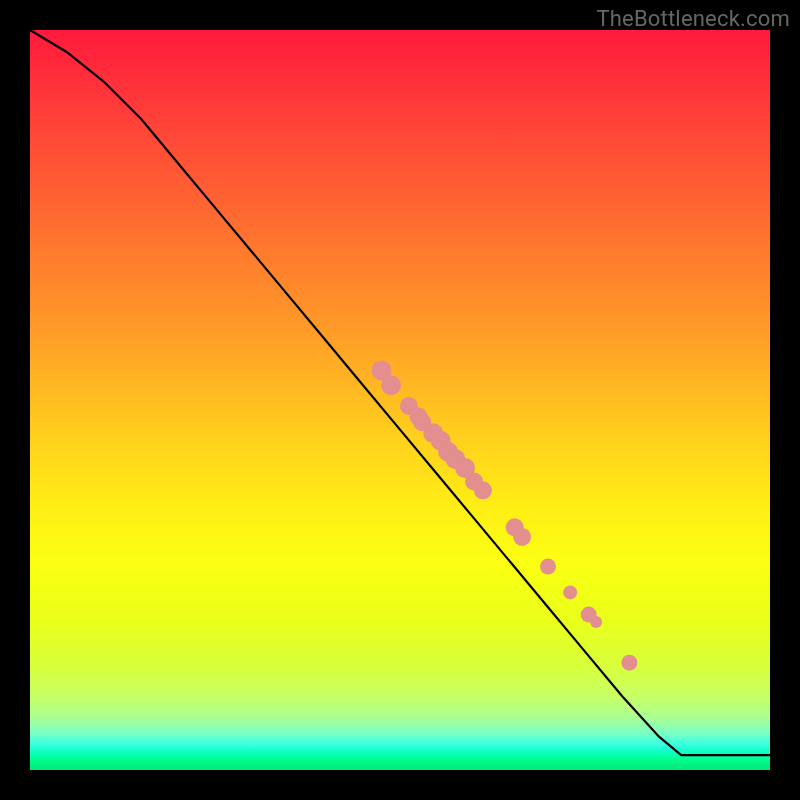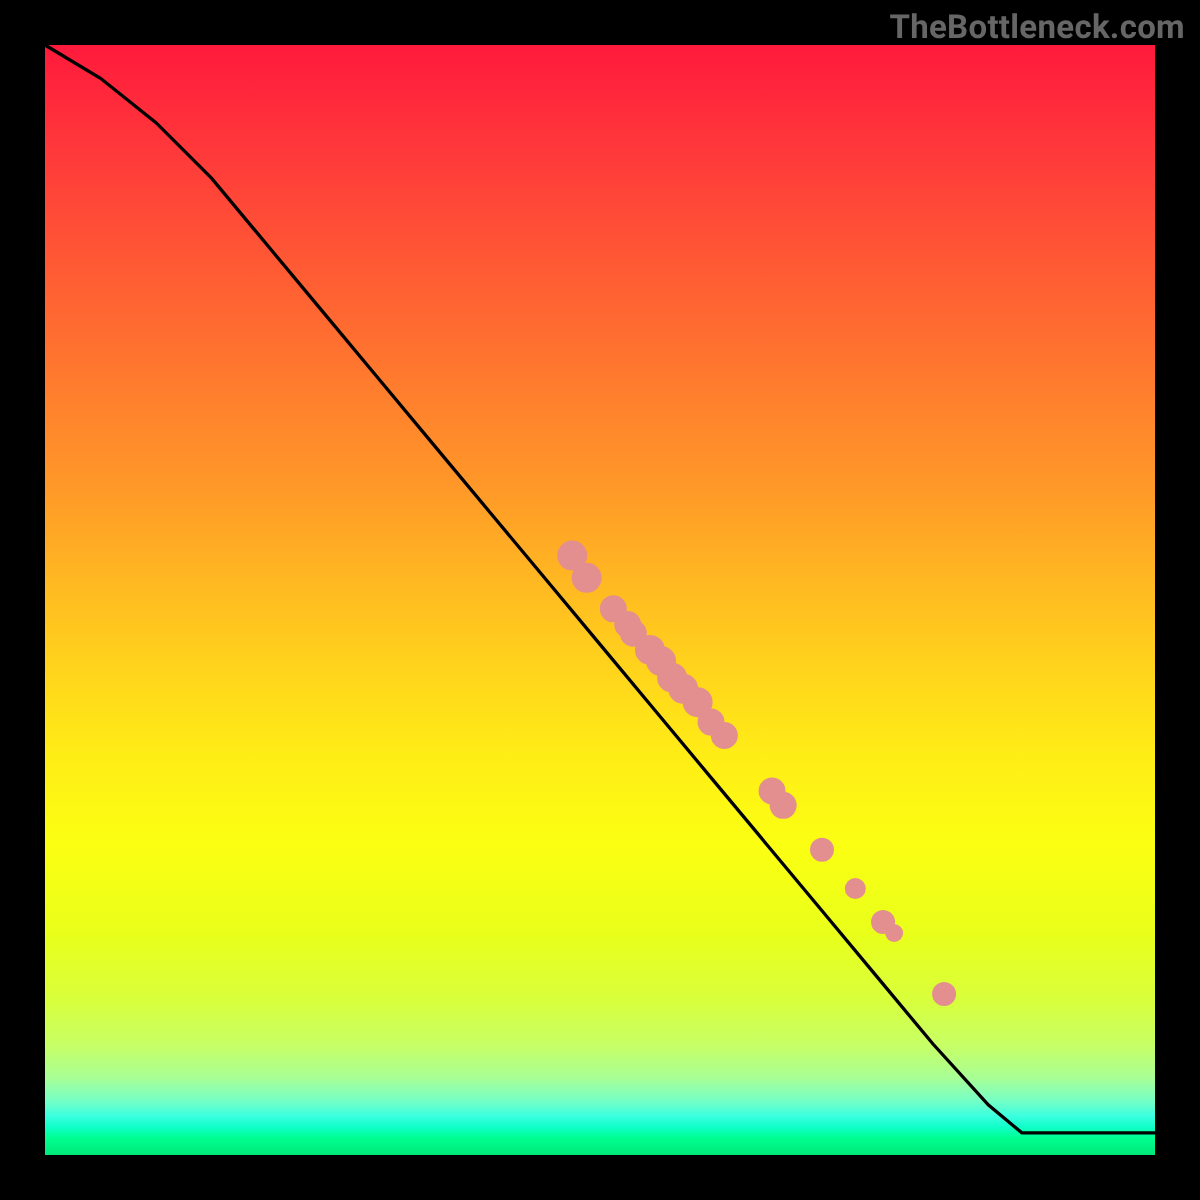--- a/index.html
+++ b/index.html
@@ -11,21 +11,21 @@
     overflow: hidden;
     font-family: -apple-system, BlinkMacSystemFont, "Segoe UI", Roboto, sans-serif;
   }
   .watermark {
     position: absolute;
     top: 6px;
     right: 10px;
     color: #666;
     font-size: 22px;
     z-index: 10;
-    font-weight: 700;
+    font-weight: 400;
     letter-spacing: 0.2px;
     text-align: right;
   }
   .plot-area {
     position: absolute;
     left: 30px;
     top: 30px;
     width: 740px;
     height: 740px;
     background: linear-gradient(

